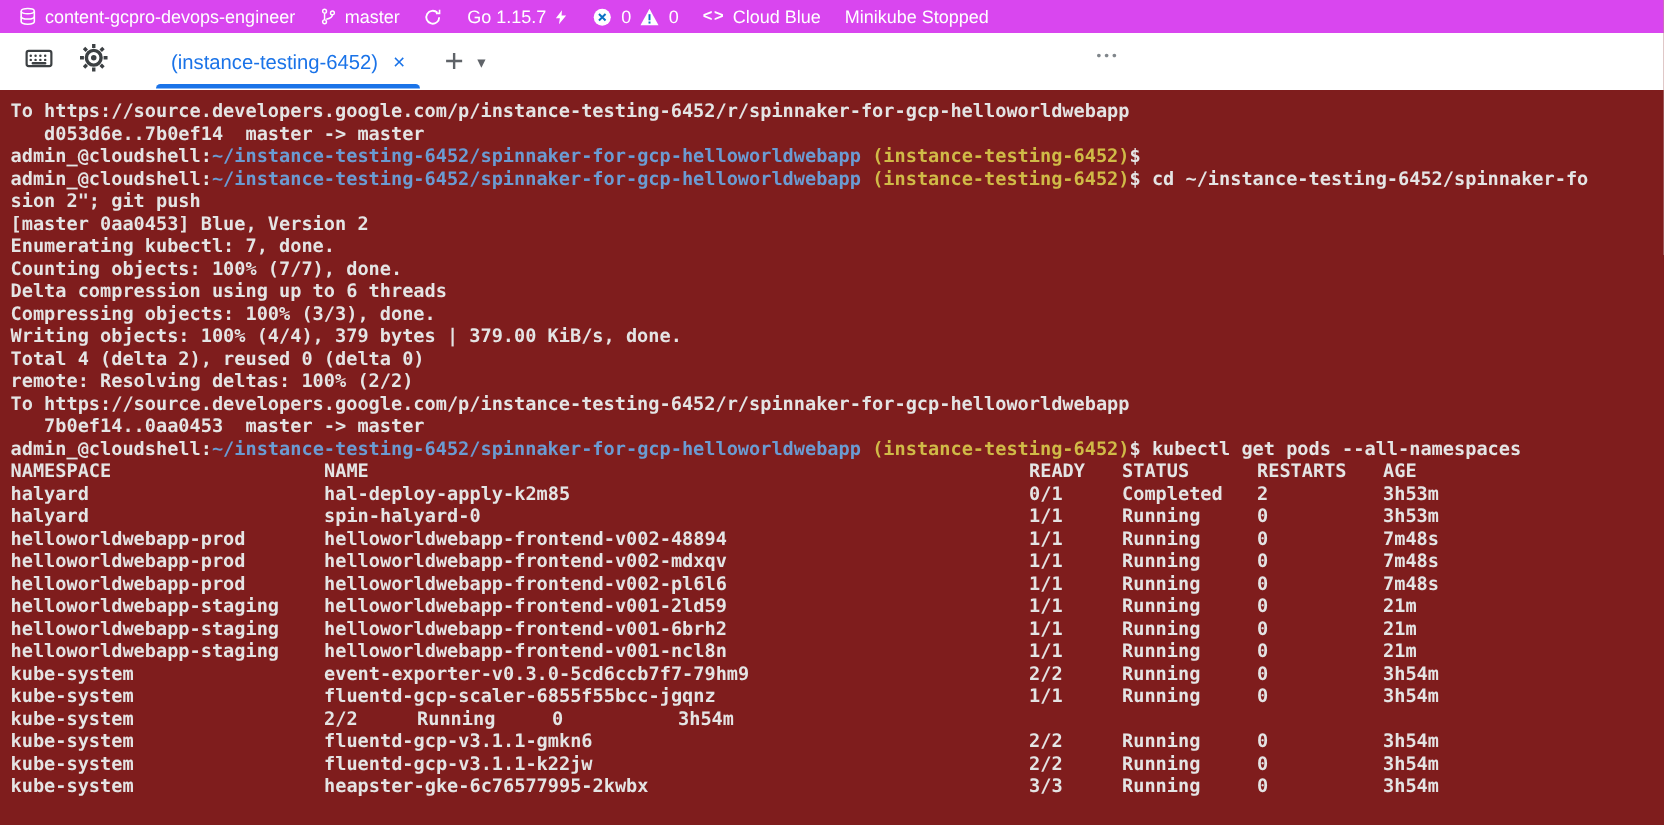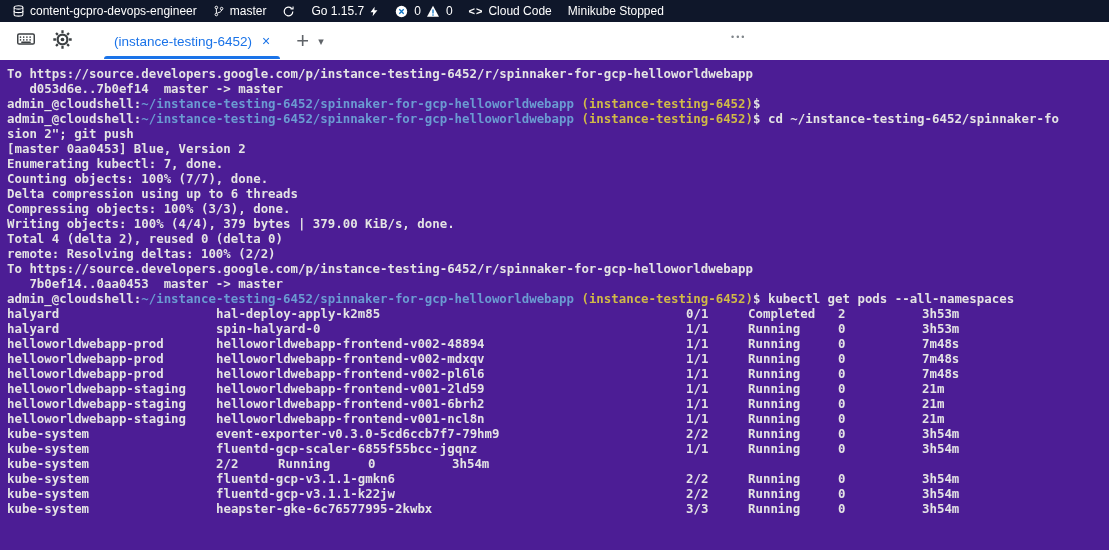--- a/index.html
+++ b/index.html
@@ -5,21 +5,21 @@
   * { box-sizing: border-box; }
   html,body { margin:0; padding:0; }
   body {
     width:1109px; height:550px; overflow:hidden; position:relative;
     background:#ffffff; font-family:"Liberation Sans", sans-serif;
   }
 
   
   .statusbar {
     position:absolute; top:0; left:0; width:1109px; height:22px;
-    background:#0f172a; color:#fff; display:flex; align-items:center;
+    background:#d946ef; color:#fff; display:flex; align-items:center;
     font-size:12px; padding-left:4px;
   }
   .sb-item { display:flex; align-items:center; gap:5px; padding:0 8px; height:100%; cursor:pointer; white-space:nowrap; }
   .sb-item svg { display:block; }
   .sb-count { margin-left:1px; }
   .sb-glyph { font-weight:bold; letter-spacing:1px; font-size:11px; }
 
   
   .tabbar {
     position:absolute; top:22px; left:0; width:1109px; height:38px;
@@ -41,21 +41,21 @@
   .add-tab { color:#5f6368; font-size:22px; font-weight:300; margin-left:12px; cursor:pointer; line-height:1; }
   .tab-menu { color:#5f6368; font-size:11px; margin-left:9px; cursor:pointer; }
   .drag-handle {
     position:absolute; left:731px; top:10px; color:#80868b;
     font-size:9px; letter-spacing:2px; cursor:row-resize;
   }
 
   
   .terminal {
     position:absolute; top:60px; left:0; width:1109px; height:490px;
-    background:#4c1d95; color:#e4e4e4; overflow:hidden;
+    background:#7f1d1d; color:#e4e4e4; overflow:hidden;
     font-family:"DejaVu Sans Mono", monospace; font-size:12.4px;
     line-height:15px; font-weight:700; padding:6px 0 0 7px; cursor:text;
   }
   .t-line { white-space:pre; height:15px; }
   .t-user { color:#e4e4e4;margin-top:16px; }
   .t-path { color:#6b9bd2; }
   .t-env  { color:#d0ba47; }
   .pods-row { display:flex; height:15px; }
   .pods-row span { white-space:pre; overflow:hidden; flex:none; }
   .c-ns { width:209px; } .c-name { width:470px; } .c-ready { width:62px; }
@@ -114,21 +114,21 @@
       <svg width="14" height="13" viewBox="0 0 16 16">
         <polygon points="8,1 15.4,14.5 0.6,14.5" fill="#fff"></polygon>
         <rect x="7.2" y="5.5" width="1.6" height="5" fill="#0b72c4"></rect>
         <rect x="7.2" y="11.5" width="1.6" height="1.7" fill="#0b72c4"></rect>
       </svg>
     </span>
     <span class="sb-count">0</span>
   </div>
   <div class="sb-item">
     <span class="sb-glyph">&lt;&gt;</span>
-    <span>Cloud Code</span>
+    <span>Cloud Blue</span>
   </div>
   <div class="sb-item">
     <span>Minikube Stopped</span>
   </div>
 </div>
 
 <div class="tabbar">
   <div class="icon-btn kb">
     <span>
       <svg width="22" height="22" viewBox="0 0 24 24" fill="none" stroke="#3c4043" stroke-width="1.6">
@@ -170,20 +170,28 @@
       <div class="t-line">Counting objects: 100% (7/7), done.</div>
       <div class="t-line">Delta compression using up to 6 threads</div>
       <div class="t-line">Compressing objects: 100% (3/3), done.</div>
       <div class="t-line">Writing objects: 100% (4/4), 379 bytes | 379.00 KiB/s, done.</div>
       <div class="t-line">Total 4 (delta 2), reused 0 (delta 0)</div>
       <div class="t-line">remote: Resolving deltas: 100% (2/2)</div>
       <div class="t-line">To https://source.developers.google.com/p/instance-testing-6452/r/spinnaker-for-gcp-helloworldwebapp</div>
       <div class="t-line">   7b0ef14..0aa0453  master -&gt; master</div>
       <div class="t-line"><span class="t-user">admin_@cloudshell:</span><span class="t-path">~/instance-testing-6452/spinnaker-for-gcp-helloworldwebapp</span><span> </span><span class="t-env">(instance-testing-6452)</span><span>$ kubectl get pods --all-namespaces</span></div>
       <div class="pods-row">
+        <span class="c-ns">NAMESPACE</span>
+        <span class="c-name">NAME</span>
+        <span class="c-ready">READY</span>
+        <span class="c-status">STATUS</span>
+        <span class="c-restarts">RESTARTS</span>
+        <span class="c-age">AGE</span>
+      </div>
+      <div class="pods-row">
         <span class="c-ns">halyard</span>
         <span class="c-name">hal-deploy-apply-k2m85</span>
         <span class="c-ready">0/1</span>
         <span class="c-status">Completed</span>
         <span class="c-restarts">2</span>
         <span class="c-age">3h53m</span>
       </div>
       <div class="pods-row">
         <span class="c-ns">halyard</span>
         <span class="c-name">spin-halyard-0</span>

